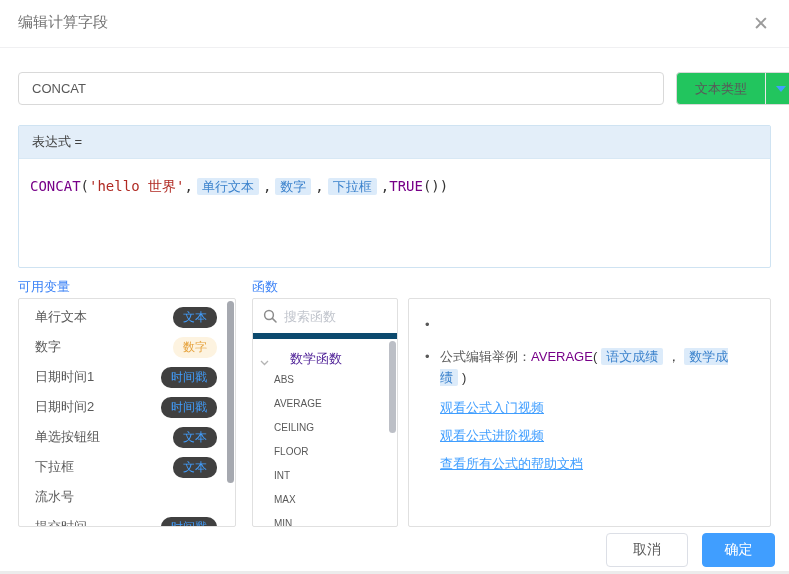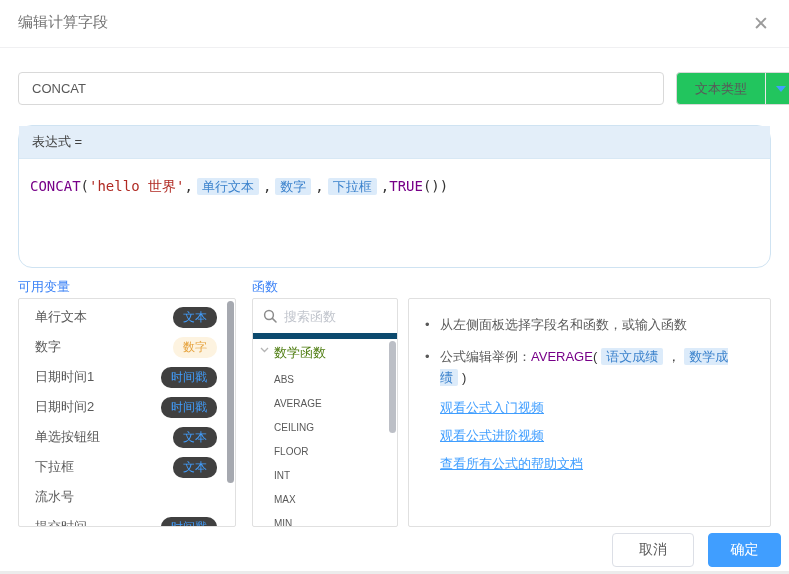--- a/index.html
+++ b/index.html
@@ -17,21 +17,21 @@
   
   .name-input { position:absolute; left:18px; top:72px; width:646px; height:33px; border:1px solid #d9d9d9; border-radius:4px;
                 padding:0 13px; font-size:13px; color:#595959; font-family:inherit; outline:none; }
   .type-select { position:absolute; left:676px; top:72px; width:120px; height:33px; border:1px solid #d9d9d9; border-radius:4px;
                  display:flex; background:#22c55e; cursor:pointer; }
   .type-select .val { flex:1; display:flex; align-items:center; justify-content:center; font-size:13px; color:#595959;
                       border-right:1px solid #e8e8e8; }
   .type-select .caret-box { width:29px; display:flex; align-items:center; justify-content:center; }
   .caret-down { width:0; height:0; border-left:5px solid transparent; border-right:5px solid transparent; border-top:6px solid #409eff; }
   
-  .expr-box { position:absolute; left:18px; top:125px; width:753px; height:143px; border:1px solid #cfe3f2; border-radius:14px; background:#fff; }
+  .expr-box { position:absolute; left:18px; top:125px; width:753px; height:143px; border:1px solid #cfe3f2; border-radius:2px; background:#fff; }
   .expr-head { height:33px; background:#e3eef9; display:flex; align-items:center; padding:0 13px; font-size:13px; color:#404040;
                border-bottom:1px solid #d8e8f5; }
   .expr-body { padding:10px 11px; font-family:"DejaVu Sans Mono","Liberation Mono",monospace; font-size:14px; color:#333;
                line-height:22px; cursor:text;margin-top:6px; }
   .tk-func { color:#770088; }
   .tk-str  { color:#b02a23; }
   .tk-p    { color:#333; }
   .chip { background:#dcebfa; color:#3b82cc; padding:1px 5px; border-radius:2px; margin:0 4px; font-size:13px;
           font-family:"Liberation Sans","DejaVu Sans",sans-serif; }
   
@@ -43,30 +43,30 @@
   .badge { font-size:12px; padding:2px 10px; border-radius:10px; white-space:nowrap; }
   .badge.blue   { color:#409eff; background:#404040; }
   .badge.orange { color:#e6a23c; background:#fdf3e0; }
   .scroll-thumb { position:absolute; width:7px; background:#a6a9b0; border-radius:4px; }
   .funcs-box { position:absolute; left:252px; top:298px; width:146px; height:229px; border:1px solid #e0e0e0; border-radius:2px;
                overflow:hidden; background:#fff; }
   .search-row { height:40px; display:flex; align-items:center; gap:7px; padding:0 10px; border-bottom:6px solid #0c4a6e; }
   .search-input { border:none; outline:none; width:100px; font-size:13px; color:#595959; font-family:inherit; }
   .search-input::placeholder { color:#c0c4cc; }
   .tree { padding-top:5px; }
-  .tree-group { height:24px; display:flex; align-items:flex-start; gap:4px; padding-left:6px; font-size:13px; color:#4d7c0f; cursor:pointer; }
+  .tree-group { height:24px; display:flex; align-items:flex-end; gap:20px; padding-left:6px; font-size:13px; color:#4c1d95; cursor:pointer; }
   .tree-item  { height:24px; line-height:24px; padding-left:21px; font-size:10px; color:#595959; cursor:pointer; }
   .help-box { position:absolute; left:408px; top:298px; width:363px; height:229px; border:1px solid #e0e0e0; border-radius:2px;
               padding:15px 16px 0 16px; background:#fff; }
   .tip { display:flex; margin-bottom:11px; font-size:13px; line-height:21px; color:#595959; }
   .tip .dot { width:15px; flex:0 0 15px; }
   .help-links a { display:block; margin:0 0 8px 15px; font-size:13px; line-height:20px; color:#409eff; text-decoration:underline; cursor:pointer;font-family:Liberation Mono, monospace; }
   
   .btn { position:absolute; top:533px; height:34px; border-radius:4px; font-size:14px; font-family:inherit; cursor:pointer;
-         display:flex; align-items:center; justify-content:center;margin-left:6px; }
+         display:flex; align-items:center; justify-content:center; }
   .btn-cancel  { left:606px; width:82px; background:#fff; border:1px solid #dcdfe6; color:#595959; }
   .btn-confirm { left:702px; width:73px; background:#409eff; border:1px solid #409eff; color:#fff; }
   .bottom-edge { position:absolute; left:0; bottom:0; width:789px; height:3px; background:#ececec; }
   svg { display:block; }
 </style>
 </head>
 <body>
 
 <div class="dlg-header">
   <div class="dlg-title">编辑计算字段</div>
@@ -152,21 +152,20 @@
     <div class="tree-item">INT</div>
     <div class="tree-item">MAX</div>
     <div class="tree-item">MIN</div>
   </div>
 </div>
 <div class="scroll-thumb" style="left:389px; top:341px; height:92px; background:#bcbfc6;"></div>
 
 <div class="help-box">
   <div class="tip">
     <span class="dot">•</span>
-    <span>从左侧面板选择字段名和函数，或输入函数</span>
   </div>
   <div class="tip">
     <span class="dot">•</span>
     <span>
       <span>公式编辑举例：</span><span class="tk-func">AVERAGE</span><span class="tk-p">(</span><span class="chip">语文成绩</span><span class="tk-p">，</span><span class="chip">数学成绩</span><span class="tk-p">)</span>
     </span>
   </div>
   <div class="help-links">
     <a>观看公式入门视频</a>
     <a>观看公式进阶视频</a>

